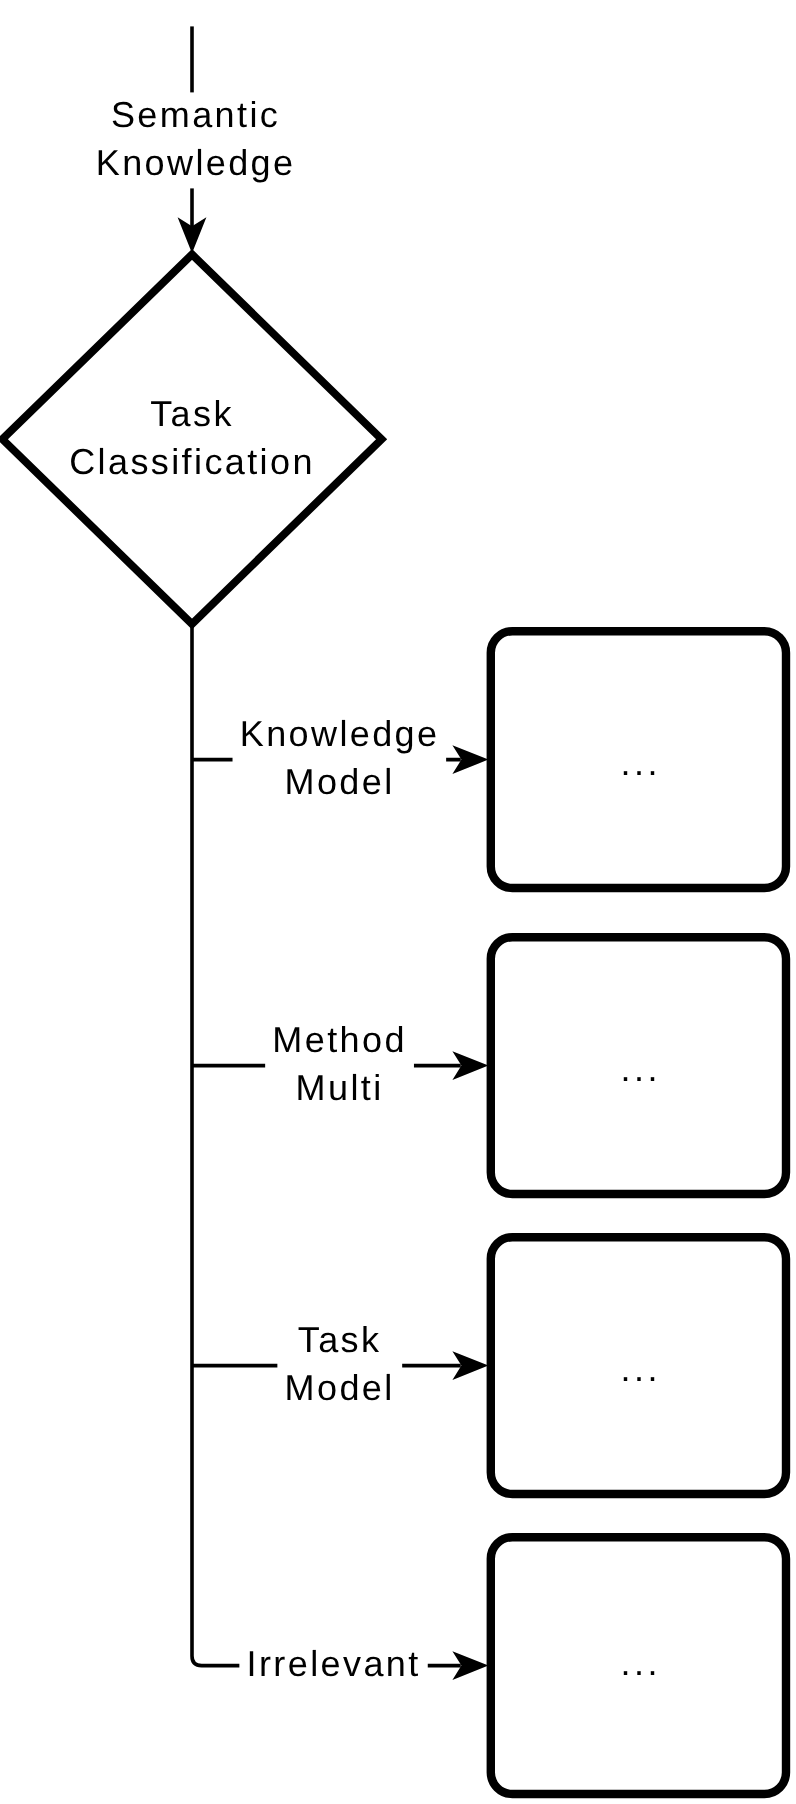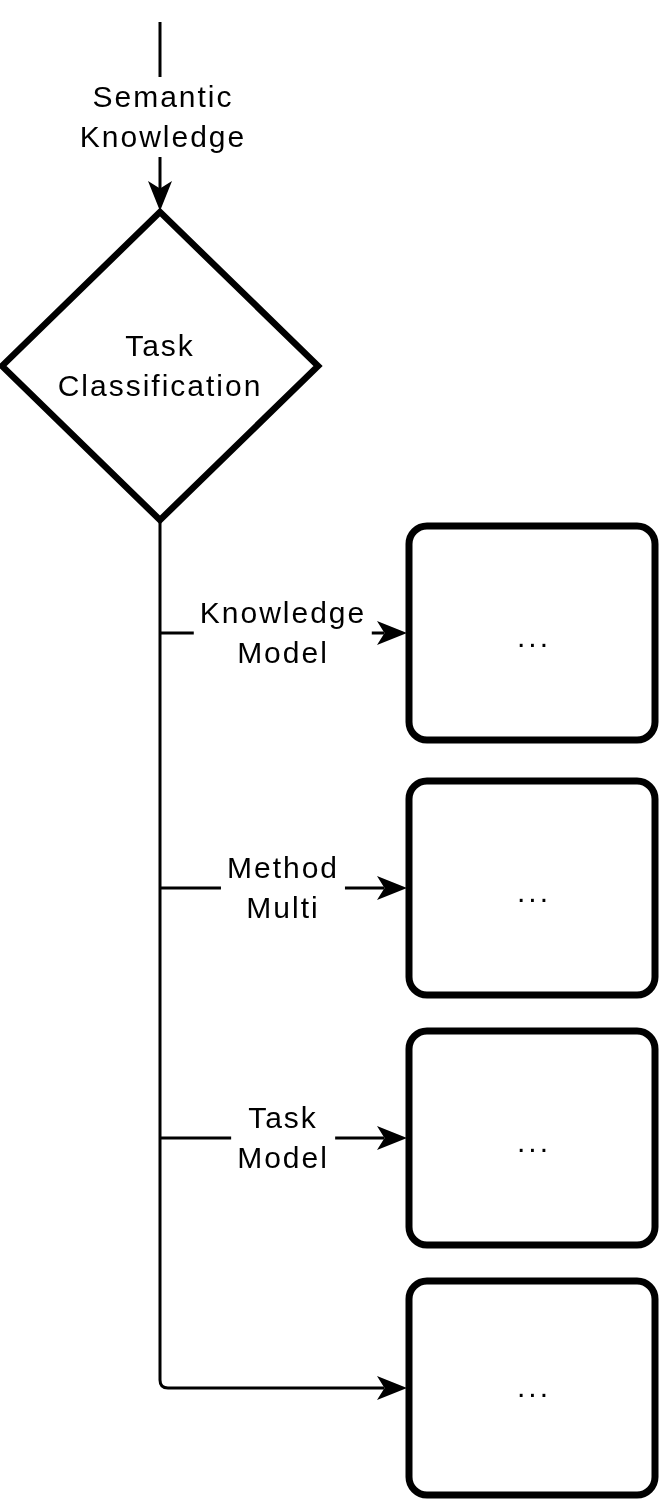--- a/index.html
+++ b/index.html
@@ -91,19 +91,20 @@
 
   <div class="lbl in-shape" style="left:160px; top:366px;">Task
 Classification</div>
 
   <div class="lbl" style="left:283px; top:633px;">Knowledge
 Model</div>
   <div class="lbl" style="left:283px; top:888px;">Method
 Multi</div>
   <div class="lbl" style="left:283px; top:1138px;">Task
 Model</div>
+  <div class="lbl" style="left:278px; top:1388px;">Irrelevant</div>
 
   <div class="dots" style="left:534px; top:637px;">...</div>
   <div class="dots" style="left:534px; top:892px;">...</div>
   <div class="dots" style="left:534px; top:1142px;">...</div>
   <div class="dots" style="left:534px; top:1387px;">...</div>
 
 </div>
 
 </body></html>

